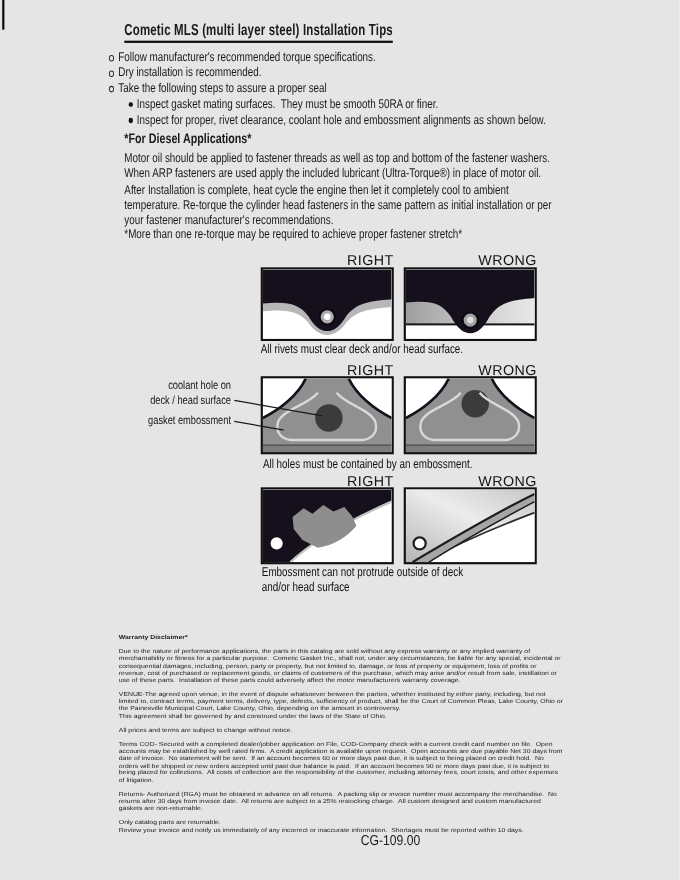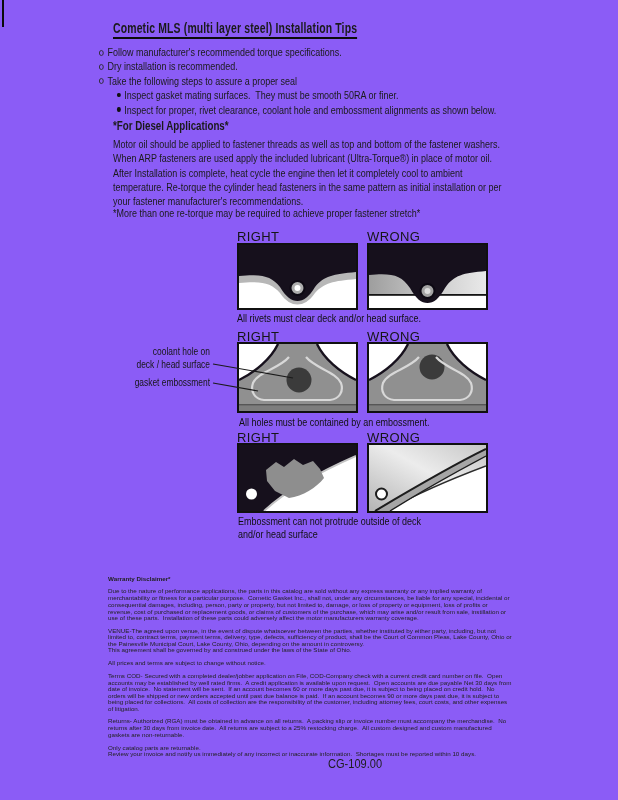--- a/index.html
+++ b/index.html
@@ -1,16 +1,16 @@
 <!DOCTYPE html>
 <html><head>
 <meta charset="utf-8">
 <style>
   html,body{margin:0;padding:0;background:#ffffff;}
-  .page{position:relative;width:618px;height:800px;background:#8b5cf6;
+  .page{position:relative;width:618px;height:800px;background:#e5e5e5;
         font-family:"Liberation Sans",sans-serif;color:#1a1a1a;overflow:hidden;}
   .artifact{position:absolute;left:2px;top:0;width:2px;height:27px;background:#0a0a0a;}
 
   .title{position:absolute;left:113px;top:20px;font-size:14.5px;font-weight:bold;
          white-space:nowrap;border-bottom:2px solid #0c0c0c;padding-bottom:1px;
          transform:scaleX(0.72);transform-origin:0 0;letter-spacing:0.2px;}
 
   .cond{transform:scaleX(0.78);transform-origin:0 0;}
   .cond-r{transform:scaleX(0.78);transform-origin:100% 0;}
 
@@ -20,21 +20,21 @@
   .ring{flex:0 0 auto;width:4px;height:4px;border:1px solid #2a2a2a;border-radius:50%;
         margin:4.5px 5px 0 0;}
   .dot{flex:0 0 auto;width:4.5px;height:4.5px;background:#111;border-radius:50%;
        margin:4.5px 5px 0 0;}
 
   .h2{position:absolute;left:113px;top:119px;font-size:12.5px;font-weight:bold;white-space:nowrap;}
   .para{position:absolute;left:113px;font-size:11.5px;line-height:14.2px;width:515px;
         white-space:pre-wrap;}
   .p1{top:137px;} .p2{top:166px;} .p3{top:206px;}
 
-  .lbl{position:absolute;width:121px;text-align:left;font-size:13px;letter-spacing:0.4px;
+  .lbl{position:absolute;width:121px;text-align:right;font-size:13px;letter-spacing:0.4px;
        color:#151515;}
   .dbox{position:absolute;width:121px;border:2px solid #101010;box-sizing:border-box;background:#fff;}
   .dbox svg{display:block;}
   .caption{position:absolute;font-size:11.5px;color:#101010;white-space:nowrap;}
 
   .ann{position:absolute;width:150px;text-align:right;font-size:10.8px;line-height:12.5px;
        color:#161616;}
 
   .legal{position:absolute;left:108px;top:576px;width:519px;font-size:8px;line-height:9.7px;
          transform:scale(0.78,0.67);transform-origin:0 0;color:#222;}

